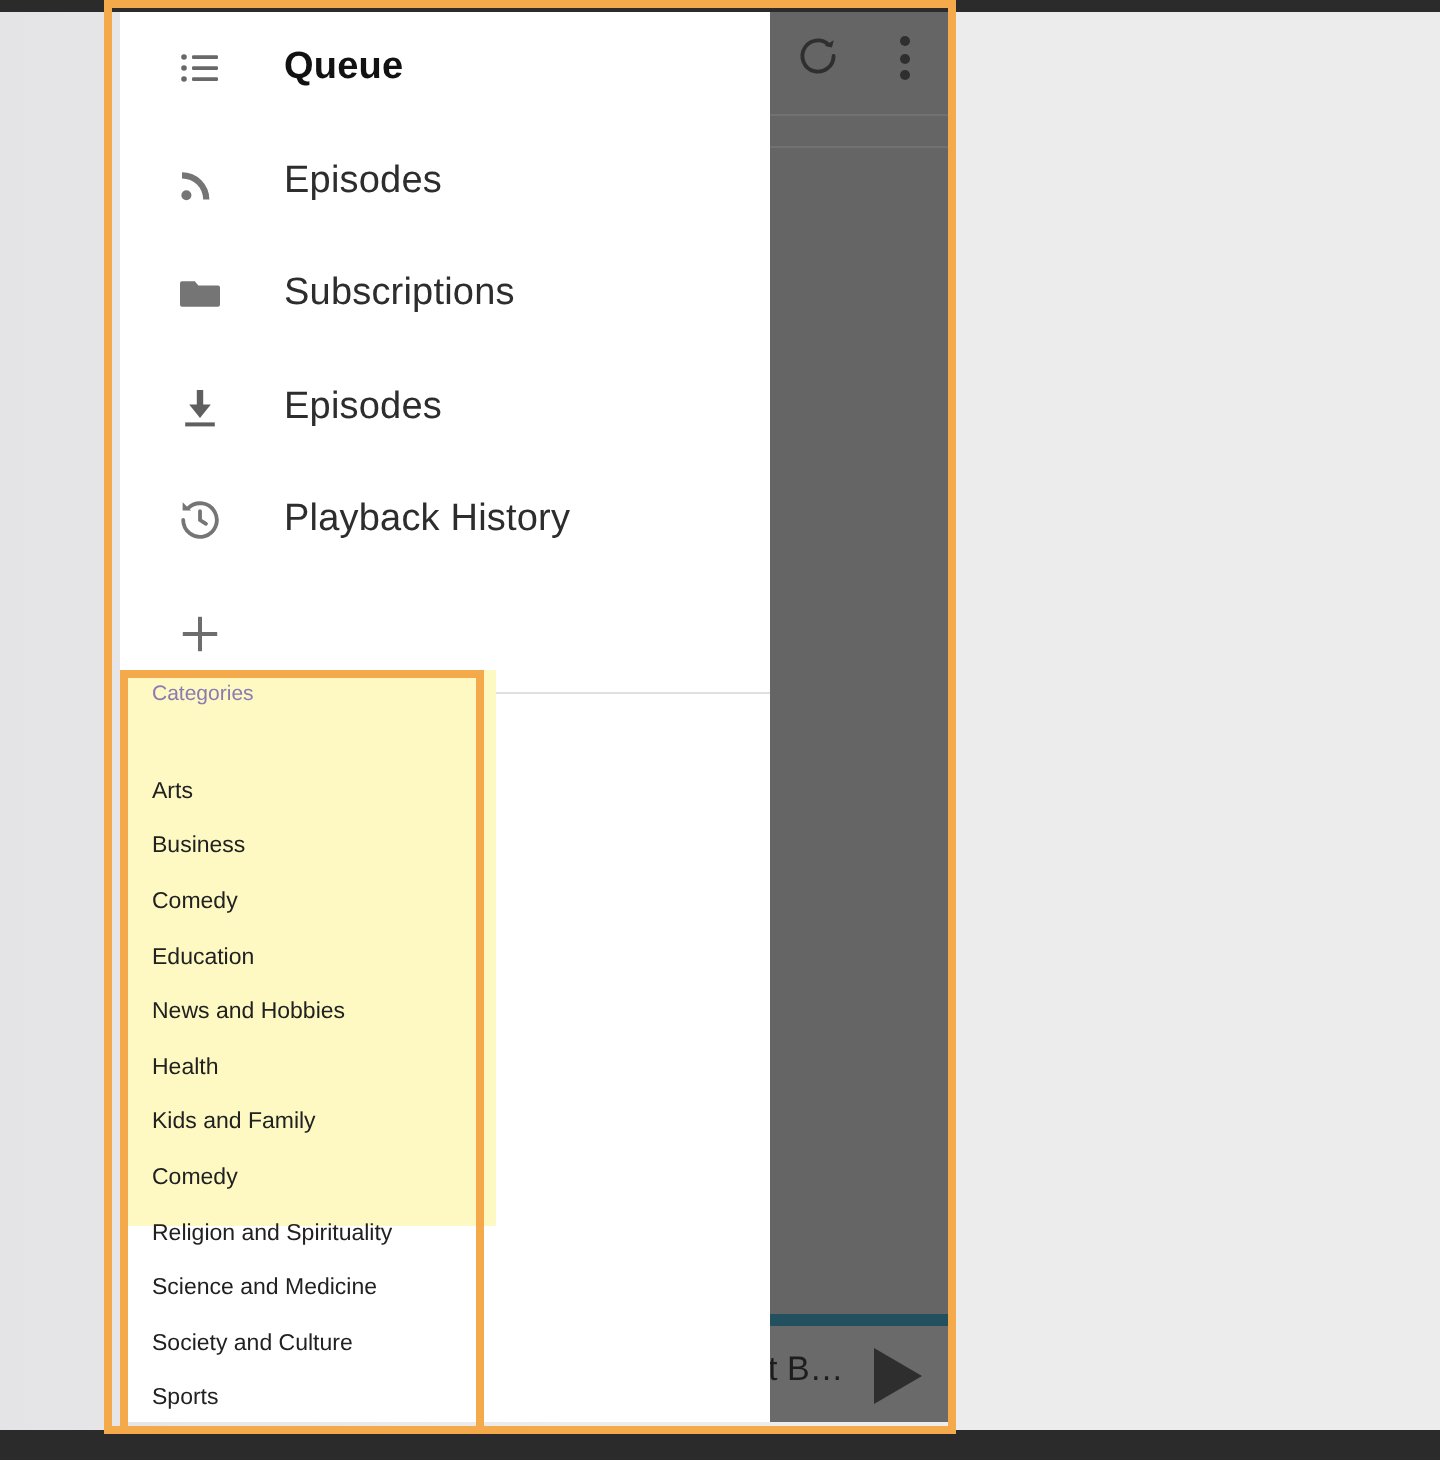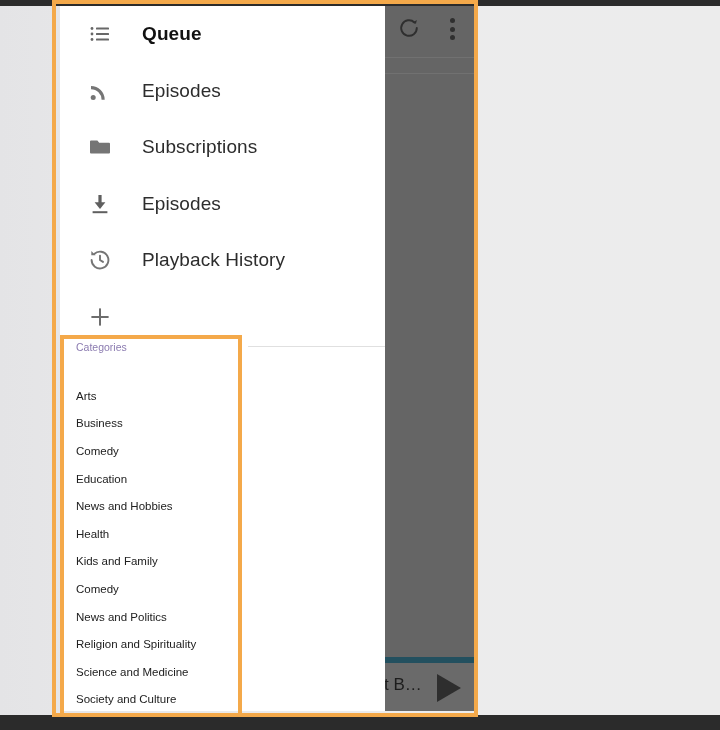--- a/index.html
+++ b/index.html
@@ -184,21 +184,21 @@
     width: 325px; height: 1px;
     background: #e0e0e0;
   }
 
   
   .categories-panel {
     position: absolute;
     left: 10px; top: 335px;
     width: 186px;
     height: 278px;
-    background: #ffffff;
+    background: #fef9c3;
     box-sizing: border-box;
   }
   .categories-inner {
     position: absolute;
     left: 0; top: 0;
     width: 186px;
   }
   .cat-header {
     position: absolute;
     left: 14px; top: 6px;
@@ -354,21 +354,20 @@
         <div class="cat-header">Categories</div>
         <div class="cat-list">
           <div class="cat-item">Arts</div>
           <div class="cat-item">Business</div>
           <div class="cat-item">Comedy</div>
           <div class="cat-item">Education</div>
           <div class="cat-item">News and Hobbies</div>
           <div class="cat-item">Health</div>
           <div class="cat-item">Kids and Family</div>
           <div class="cat-item">Comedy</div>
-          <div class="cat-item">News and Politics</div>
           <div class="cat-item">Religion and Spirituality</div>
           <div class="cat-item">Science and Medicine</div>
           <div class="cat-item">Society and Culture</div>
           <div class="cat-item">Sports</div>
         </div>
       </div>
     </div>
 
   </div>
 

